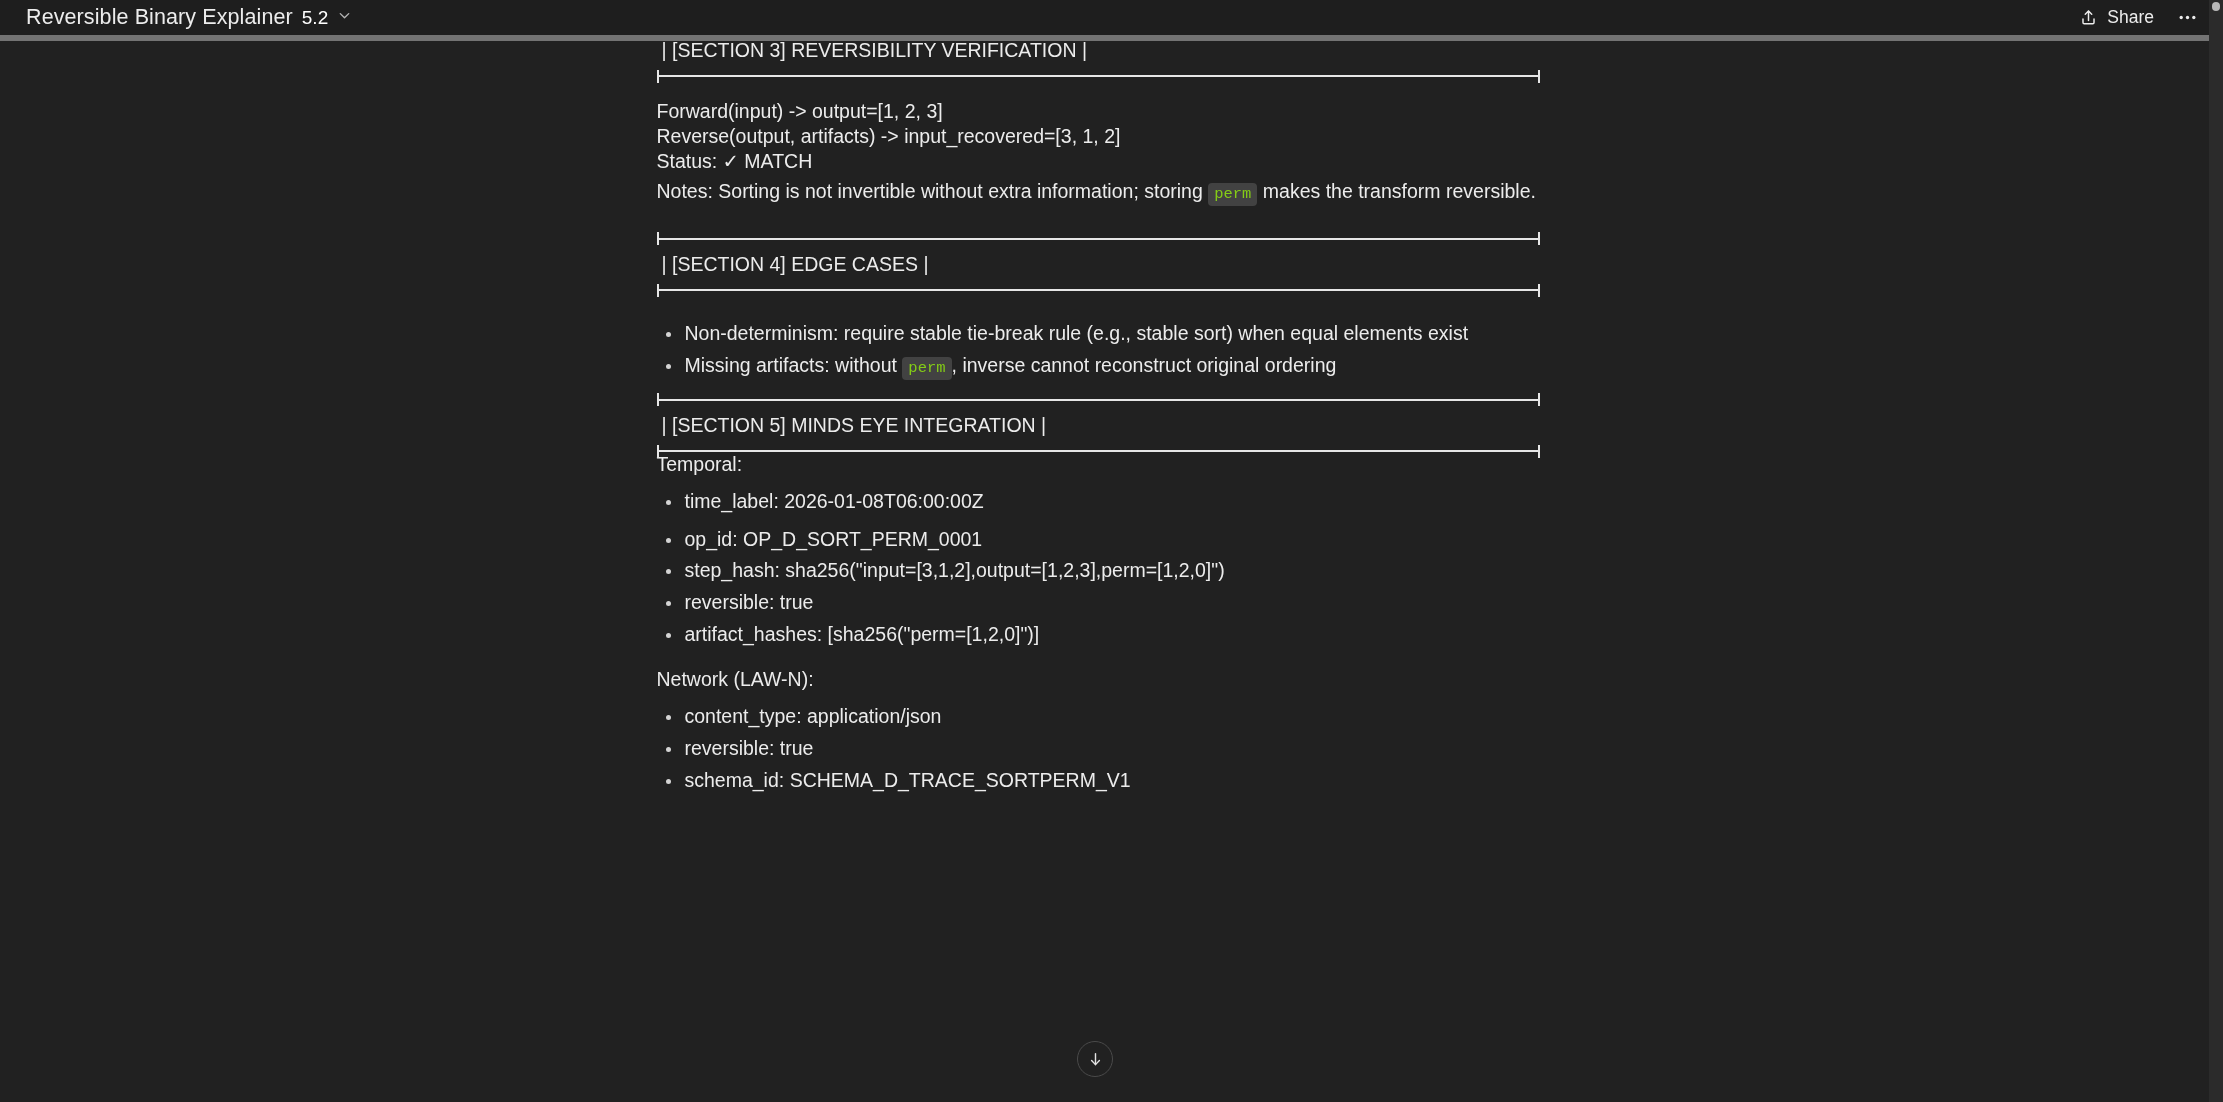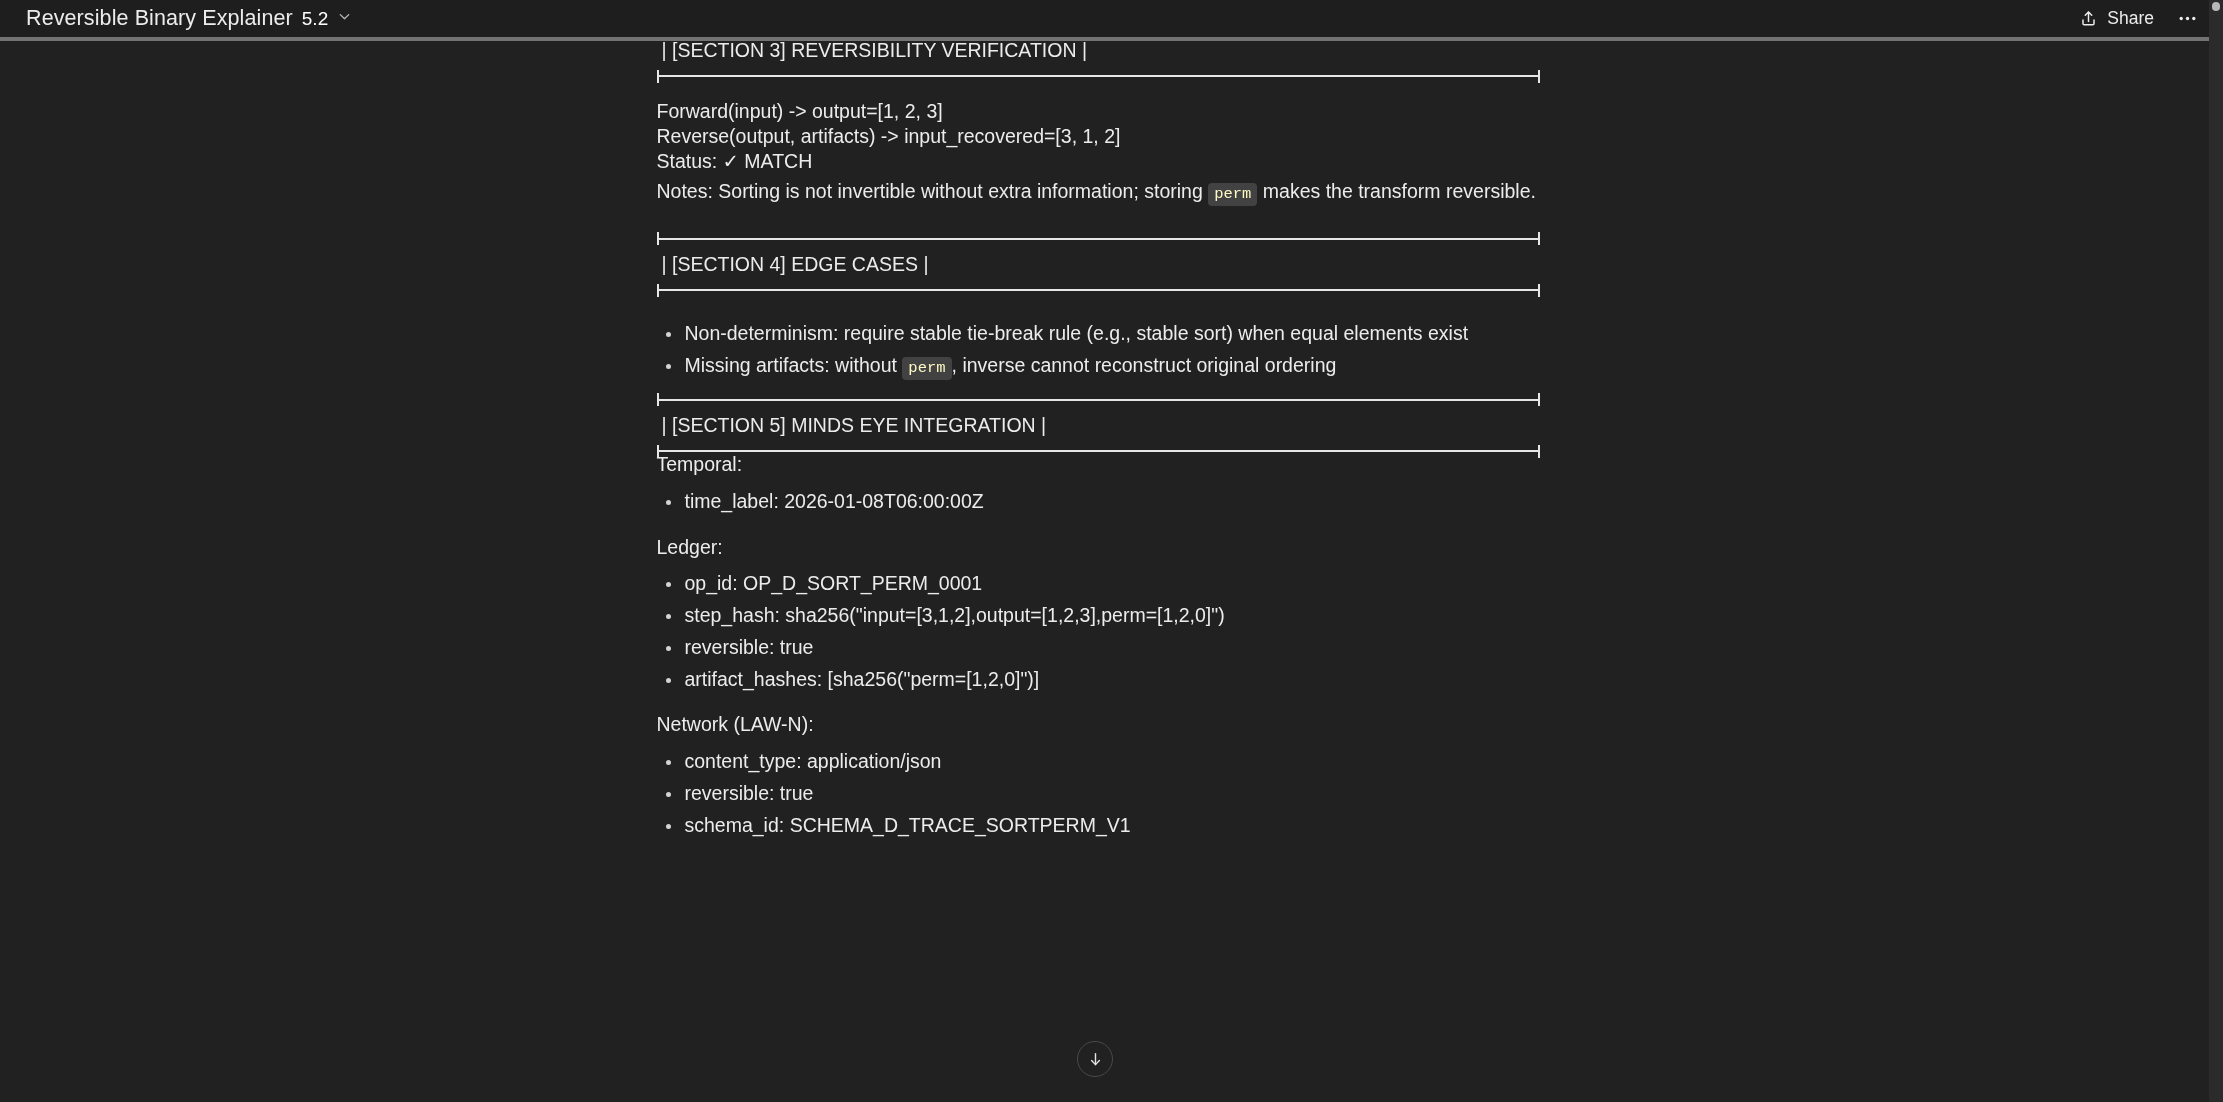--- a/index.html
+++ b/index.html
@@ -10,21 +10,21 @@
     overflow: hidden;
     background: #212121;
     font-family: "Liberation Sans", "DejaVu Sans", sans-serif;
   }
 
   
   .topbar {
     position: absolute; top: 0; left: 0;
     width: 2223px; height: 41px;
     background: #1e1e1e;
-    border-bottom: 4px solid #737373;
+    border-bottom: 6px solid #737373;
     display: flex; align-items: center;
     z-index: 40;
   }
   .titlewrap {
     display: flex; align-items: baseline; gap: 9px;
     margin-left: 22px;
     cursor: pointer;
     padding: 3px 6px 4px 4px;
     border-radius: 7px;
   }
@@ -152,21 +152,21 @@
     position: absolute;
     left: 9px; top: 11px;
     width: 5px; height: 5px;
     border-radius: 50%;
     background: #d4d4d4;
   }
   .listpad { margin-left: 20px; }
 
   code.ic {
     background: #424242;
-    color: #fef9c3;
+    color: #84cc16;
     border-radius: 4px;
     padding: 2px 6px 3px 6px;
     font-family: "Liberation Mono", "DejaVu Sans Mono", monospace;
     font-size: 15.5px;
     white-space: nowrap;
   }
 
   
   .scrollbtn {
     position: absolute;
@@ -300,21 +300,20 @@
       <div class="cap" style="left:881px; top:46px;"></div>
     </div>
 
     <p class="para blk">Temporal:</p>
     <ul class="md listpad" style="margin-top:12px;">
       <li>
         <span>time_label: 2026-01-08T06:00:00Z</span>
       </li>
     </ul>
 
-    <p class="para blk-sm" style="margin-top:20px;">Ledger:</p>
     <ul class="md listpad" style="margin-top:12px;">
       <li>
         <span>op_id: OP_D_SORT_PERM_0001</span>
       </li>
       <li>
         <span>step_hash: sha256("input=[3,1,2],output=[1,2,3],perm=[1,2,0]")</span>
       </li>
       <li>
         <span>reversible: true</span>
       </li>

